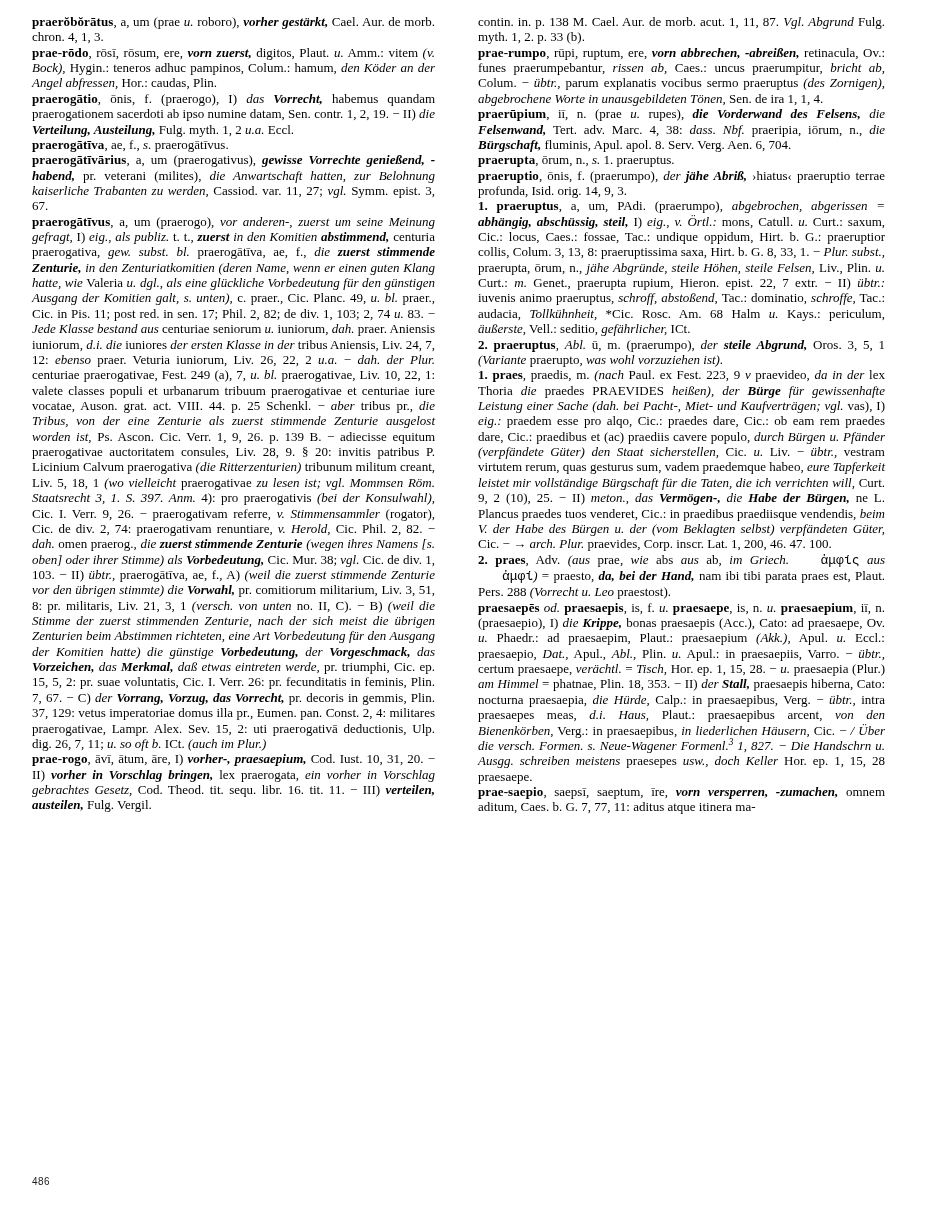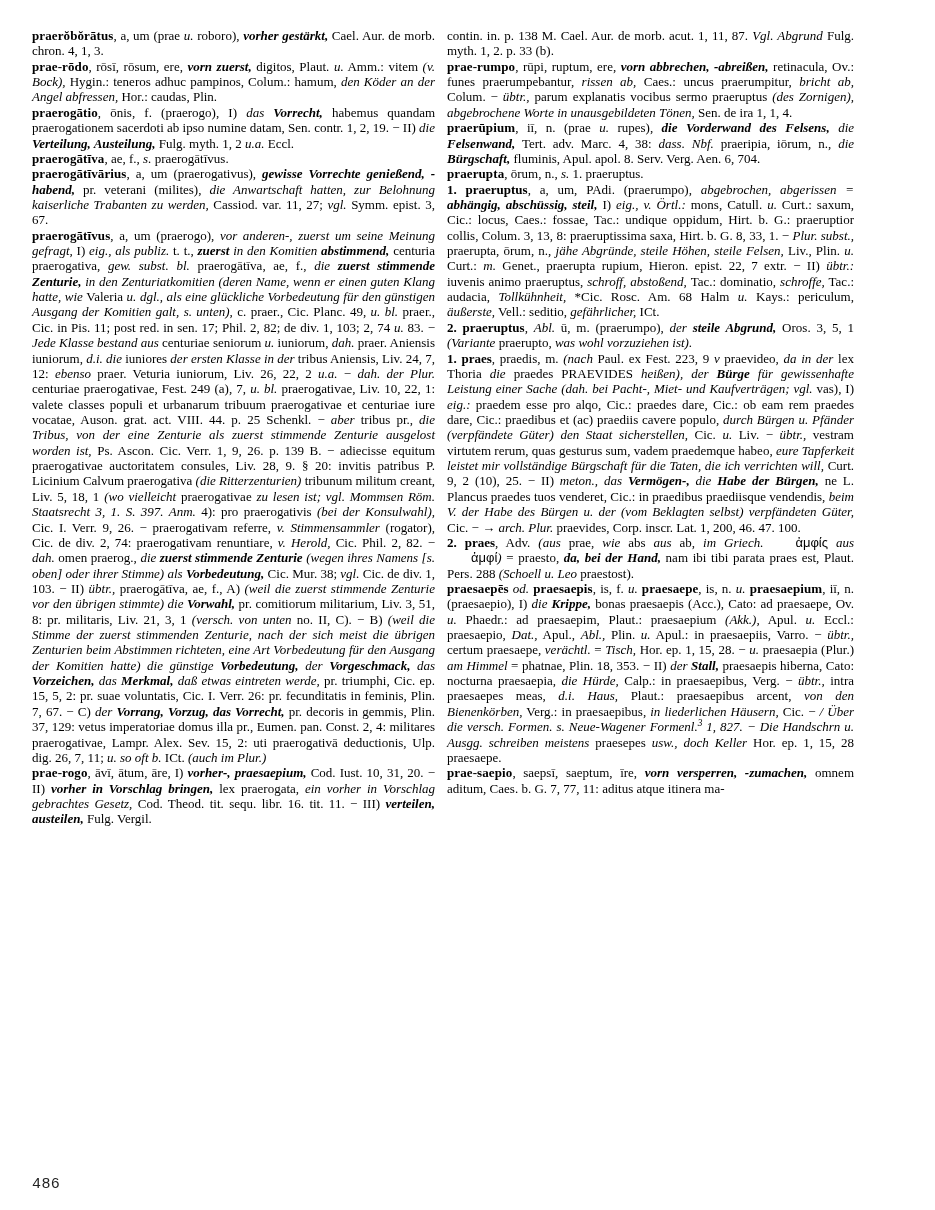--- a/index.html
+++ b/index.html
@@ -17,24 +17,24 @@
   }
   .page {
     position: absolute;
     left: 0; top: 0;
     width: 935px;
     height: 1210px;
   }
   .columns {
     position: absolute;
     left: 32px;
-    top: 28px;
+    top: 14px;
     width: 871px;
     display: flex;
-    gap: 12px;
+    gap: 43px;
   }
   .col {
     width: 403px;
     font-size: 13.0px;
     line-height: 15.36px;
     text-align: justify;
     text-justify: inter-word;
     hyphens: manual;
   }
   .col.right { width: 407px; }
@@ -45,30 +45,30 @@
     text-indent: 0;
   }
   
   .entry + .entry { margin-top: 0; }
 
   b  { font-weight: bold; font-style: normal; margin-top: 36px; }
   i  { font-style: italic; font-weight: normal; }
   .bi { font-weight: bold; font-style: italic; }
   .hw { font-weight: bold; font-style: normal; letter-spacing: 0.1px; }
   .sup { font-size: 0.72em; vertical-align: super; line-height: 0; }
-  .gk { font-family: Liberation Sans, sans-serif; margin-left: 24px; }
+  .gk { font-family: Liberation Mono, monospace; margin-left: 24px; }
 
   .folio {
     position: absolute;
     left: 32px;
     top: 1176px;
-    font-size: 15px;
+    font-size: 10px;
     color: #222;
     letter-spacing: 0.4px;
-    font-family: Liberation Mono, monospace;
+    font-family: Liberation Sans, sans-serif;
   }
 </style>
 </head>
 <body>
 
 <div class="page">
 
   <div class="columns">
 
     <div class="col left" id="left-col">
@@ -79,24 +79,25 @@
         <p class="entry"><span class="hw">praerogātīvārius</span>, a, um (praerogativus), <span class="bi">gewisse Vorrechte genießend, -habend,</span> pr. veterani (milites), <i>die Anwartschaft hatten, zur Belohnung kaiserliche Trabanten zu werden,</i> Cassiod. var. 11, 27; <i>vgl.</i> Symm. epist. 3, 67.</p>
         <p class="entry"><span class="hw">praerogātīvus</span>, a, um (praerogo), <i>vor anderen-, zuerst um seine Meinung gefragt,</i> I) <i>eig., als publiz.</i> t. t., <span class="bi">zuerst</span> <i>in den Komitien</i> <span class="bi">abstimmend,</span> centuria praerogativa, <i>gew. subst. bl.</i> praerogātīva, ae, f., <i>die</i> <span class="bi">zuerst stimmende Zenturie,</span> <i>in den Zenturiatkomitien (deren Name, wenn er einen guten Klang hatte, wie</i> Valeria <i>u. dgl., als eine glückliche Vorbedeutung für den günstigen Ausgang der Komitien galt, s. unten),</i> c. praer., Cic. Planc. 49, <i>u. bl.</i> praer., Cic. in Pis. 11; post red. in sen. 17; Phil. 2, 82; de div. 1, 103; 2, 74 <i>u.</i> 83. − <i>Jede Klasse bestand aus</i> centuriae seniorum <i>u.</i> iuniorum, <i>dah.</i> praer. Aniensis iuniorum, <i>d.i. die</i> iuniores <i>der ersten Klasse in der</i> tribus Aniensis, Liv. 24, 7, 12: <i>ebenso</i> praer. Veturia iuniorum, Liv. 26, 22, 2 <i>u.a.</i> − <i>dah. der Plur.</i> centuriae praerogativae, Fest. 249 (a), 7, <i>u. bl.</i> praerogativae, Liv. 10, 22, 1: valete classes populi et urbanarum tribuum praerogativae et centuriae iure vocatae, Auson. grat. act. VIII. 44. p. 25 Schenkl. − <i>aber</i> tribus pr., <i>die Tribus, von der eine Zenturie als zuerst stimmende Zenturie ausgelost worden ist,</i> Ps. Ascon. Cic. Verr. 1, 9, 26. p. 139 B. − adiecisse equitum praerogativae auctoritatem consules, Liv. 28, 9. § 20: invitis patribus P. Licinium Calvum praerogativa <i>(die Ritterzenturien)</i> tribunum militum creant, Liv. 5, 18, 1 <i>(wo vielleicht</i> praerogativae <i>zu lesen ist; vgl. Mommsen Röm. Staatsrecht 3, 1. S. 397. Anm.</i> 4): pro praerogativis <i>(bei der Konsulwahl),</i> Cic. I. Verr. 9, 26. − praerogativam referre, <i>v. Stimmensammler</i> (rogator), Cic. de div. 2, 74: praerogativam renuntiare, <i>v. Herold,</i> Cic. Phil. 2, 82. − <i>dah.</i> omen praerog., <i>die</i> <span class="bi">zuerst stimmende Zenturie</span> <i>(wegen ihres Namens [s. oben] oder ihrer Stimme) als</i> <span class="bi">Vorbedeutung,</span> Cic. Mur. 38; <i>vgl.</i> Cic. de div. 1, 103. − II) <i>übtr.,</i> praerogātīva, ae, f., A) <i>(weil die zuerst stimmende Zenturie vor den übrigen stimmte) die</i> <span class="bi">Vorwahl,</span> pr. comitiorum militarium, Liv. 3, 51, 8: pr. militaris, Liv. 21, 3, 1 <i>(versch. von unten</i> no. II, C). − B) <i>(weil die Stimme der zuerst stimmenden Zenturie, nach der sich meist die übrigen Zenturien beim Abstimmen richteten, eine Art Vorbedeutung für den Ausgang der Komitien hatte) die günstige</i> <span class="bi">Vorbedeutung,</span> <i>der</i> <span class="bi">Vorgeschmack,</span> <i>das</i> <span class="bi">Vorzeichen,</span> <i>das</i> <span class="bi">Merkmal,</span> <i>daß etwas eintreten werde,</i> pr. triumphi, Cic. ep. 15, 5, 2: pr. suae voluntatis, Cic. I. Verr. 26: pr. fecunditatis in feminis, Plin. 7, 67. − C) <i>der</i> <span class="bi">Vorrang, Vorzug, das Vorrecht,</span> pr. decoris in gemmis, Plin. 37, 129: vetus imperatoriae domus illa pr., Eumen. pan. Const. 2, 4: militares praerogativae, Lampr. Alex. Sev. 15, 2: uti praerogativā deductionis, Ulp. dig. 26, 7, 11; <i>u. so oft b.</i> ICt. <i>(auch im Plur.)</i></p>
         <p class="entry"><span class="hw">prae-rogo</span>, āvī, ātum, āre, I) <span class="bi">vorher-, praesaepium,</span> Cod. Iust. 10, 31, 20. − II) <span class="bi">vorher in Vorschlag bringen,</span> lex praerogata, <i>ein vorher in Vorschlag gebrachtes Gesetz,</i> Cod. Theod. tit. sequ. libr. 16. tit. 11. − III) <span class="bi">verteilen, austeilen,</span> Fulg. Vergil.</p>
       </div>
 
     <div class="col right" id="right-col">
         <p class="entry">contin. in. p. 138 M. Cael. Aur. de morb. acut. 1, 11, 87. <i>Vgl. Abgrund</i> Fulg. myth. 1, 2. p. 33 (b).</p>
         <p class="entry"><span class="hw">prae-rumpo</span>, rūpi, ruptum, ere, <span class="bi">vorn abbrechen, -abreißen,</span> retinacula, Ov.: funes praerumpebantur, <i>rissen ab,</i> Caes.: uncus praerumpitur, <i>bricht ab,</i> Colum. − <i>übtr.,</i> parum explanatis vocibus sermo praeruptus <i>(des Zornigen), abgebrochene Worte in unausgebildeten Tönen,</i> Sen. de ira 1, 1, 4.</p>
         <p class="entry"><span class="hw">praerūpium</span>, iī, n. (prae <i>u.</i> rupes), <span class="bi">die Vorderwand des Felsens,</span> <i>die</i> <span class="bi">Felsenwand,</span> Tert. adv. Marc. 4, 38: <i>dass. Nbf.</i> praeripia, iōrum, n., <i>die</i> <span class="bi">Bürgschaft,</span> fluminis, Apul. apol. 8. Serv. Verg. Aen. 6, 704.</p>
         <p class="entry"><span class="hw">praerupta</span>, ōrum, n., <i>s.</i> 1. praeruptus.</p>
+        <p class="entry"><span class="hw">praeruptio</span>, ōnis, f. (praerumpo), <i>der</i> <span class="bi">jähe Abriß,</span> ›hiatus‹ praeruptio terrae profunda, Isid. orig. 14, 9, 3.</p>
         <p class="entry"><b>1. praeruptus</b>, a, um, PAdi. (praerumpo), <i>abgebrochen, abgerissen =</i> <span class="bi">abhängig, abschüssig, steil,</span> I) <i>eig., v. Örtl.:</i> mons, Catull. <i>u.</i> Curt.: saxum, Cic.: locus, Caes.: fossae, Tac.: undique oppidum, Hirt. b. G.: praeruptior collis, Colum. 3, 13, 8: praeruptissima saxa, Hirt. b. G. 8, 33, 1. − <i>Plur. subst.,</i> praerupta, ōrum, n., <i>jähe Abgründe, steile Höhen, steile Felsen,</i> Liv., Plin. <i>u.</i> Curt.: <i>m.</i> Genet., praerupta rupium, Hieron. epist. 22, 7 extr. − II) <i>übtr.:</i> iuvenis animo praeruptus, <i>schroff, abstoßend,</i> Tac.: dominatio, <i>schroffe,</i> Tac.: audacia, <i>Tollkühnheit,</i> *Cic. Rosc. Am. 68 Halm <i>u.</i> Kays.: periculum, <i>äußerste,</i> Vell.: seditio, <i>gefährlicher,</i> ICt.</p>
         <p class="entry"><b>2. praeruptus</b>, <i>Abl.</i> ū, m. (praerumpo), <i>der</i> <span class="bi">steile Abgrund,</span> Oros. 3, 5, 1 <i>(Variante</i> praerupto, <i>was wohl vorzuziehen ist).</i></p>
         <p class="entry"><b>1. praes</b>, praedis, m. <i>(nach</i> Paul. ex Fest. 223, 9 <i>v</i> praevideo, <i>da in der</i> lex Thoria <i>die</i> praedes PRAEVIDES <i>heißen), der</i> <span class="bi">Bürge</span> <i>für gewissenhafte Leistung einer Sache (dah. bei Pacht-, Miet- und Kaufverträgen; vgl.</i> vas), I) <i>eig.:</i> praedem esse pro alqo, Cic.: praedes dare, Cic.: ob eam rem praedes dare, Cic.: praedibus et (ac) praediis cavere populo, <i>durch Bürgen u. Pfänder (verpfändete Güter) den Staat sicherstellen,</i> Cic. <i>u.</i> Liv. − <i>übtr.,</i> vestram virtutem rerum, quas gesturus sum, vadem praedemque habeo, <i>eure Tapferkeit leistet mir vollständige Bürgschaft für die Taten, die ich verrichten will,</i> Curt. 9, 2 (10), 25. − II) <i>meton., das</i> <span class="bi">Vermögen-,</span> <i>die</i> <span class="bi">Habe der Bürgen,</span> ne L. Plancus praedes tuos venderet, Cic.: in praedibus praediisque vendendis, <i>beim V. der Habe des Bürgen u. der (vom Beklagten selbst) verpfändeten Güter,</i> Cic. − <i>→ arch. Plur.</i> praevides, Corp. inscr. Lat. 1, 200, 46. 47. 100.</p>
-        <p class="entry"><b>2. praes</b>, Adv. <i>(aus</i> prae, <i>wie</i> abs <i>aus</i> ab, <i>im Griech.</i> <span class="gk">ἀμφίς</span> <i>aus</i> <span class="gk">ἀμφί</span><i>)</i> = praesto, <span class="bi">da, bei der Hand,</span> nam ibi tibi parata praes est, Plaut. Pers. 288 <i>(Schoell u. Leo</i> praestost).</p>
+        <p class="entry"><b>2. praes</b>, Adv. <i>(aus</i> prae, <i>wie</i> abs <i>aus</i> ab, <i>im Griech.</i> <span class="gk">ἀμφίς</span> <i>aus</i> <span class="gk">ἀμφί</span><i>)</i> = praesto, <span class="bi">da, bei der Hand,</span> nam ibi tibi parata praes est, Plaut. Pers. 288 <i>(Vorrecht u. Leo</i> praestost).</p>
         <p class="entry"><span class="hw">praesaepēs</span> <i>od.</i> <span class="hw">praesaepis</span>, is, f. <i>u.</i> <span class="hw">praesaepe</span>, is, n. <i>u.</i> <span class="hw">praesaepium</span>, iī, n. (praesaepio), I) <i>die</i> <span class="bi">Krippe,</span> bonas praesaepis (Acc.), Cato: ad praesaepe, Ov. <i>u.</i> Phaedr.: ad praesaepim, Plaut.: praesaepium <i>(Akk.),</i> Apul. <i>u.</i> Eccl.: praesaepio, <i>Dat.,</i> Apul., <i>Abl.,</i> Plin. <i>u.</i> Apul.: in praesaepiis, Varro. − <i>übtr.,</i> certum praesaepe, <i>verächtl.</i> = <i>Tisch,</i> Hor. ep. 1, 15, 28. − <i>u.</i> praesaepia (Plur.) <i>am Himmel</i> = phatnae, Plin. 18, 353. − II) <i>der</i> <span class="bi">Stall,</span> praesaepis hiberna, Cato: nocturna praesaepia, <i>die Hürde,</i> Calp.: in praesaepibus, Verg. − <i>übtr.,</i> intra praesaepes meas, <i>d.i. Haus,</i> Plaut.: praesaepibus arcent, <i>von den Bienenkörben,</i> Verg.: in praesaepibus, <i>in liederlichen Häusern,</i> Cic. − <i>/ Über die versch. Formen. s. Neue-Wagener Formenl.<span class="sup">3</span> 1, 827. − Die Handschrn u. Ausgg. schreiben meistens</i> praesepes <i>usw., doch Keller</i> Hor. ep. 1, 15, 28 praesaepe.</p>
         <p class="entry"><span class="hw">prae-saepio</span>, saepsī, saeptum, īre, <span class="bi">vorn versperren, -zumachen,</span> omnem aditum, Caes. b. G. 7, 77, 11: aditus atque itinera ma-</p>
       </div>
 
   </div>
 
   <div class="folio">486</div>
 
 </div>
 

